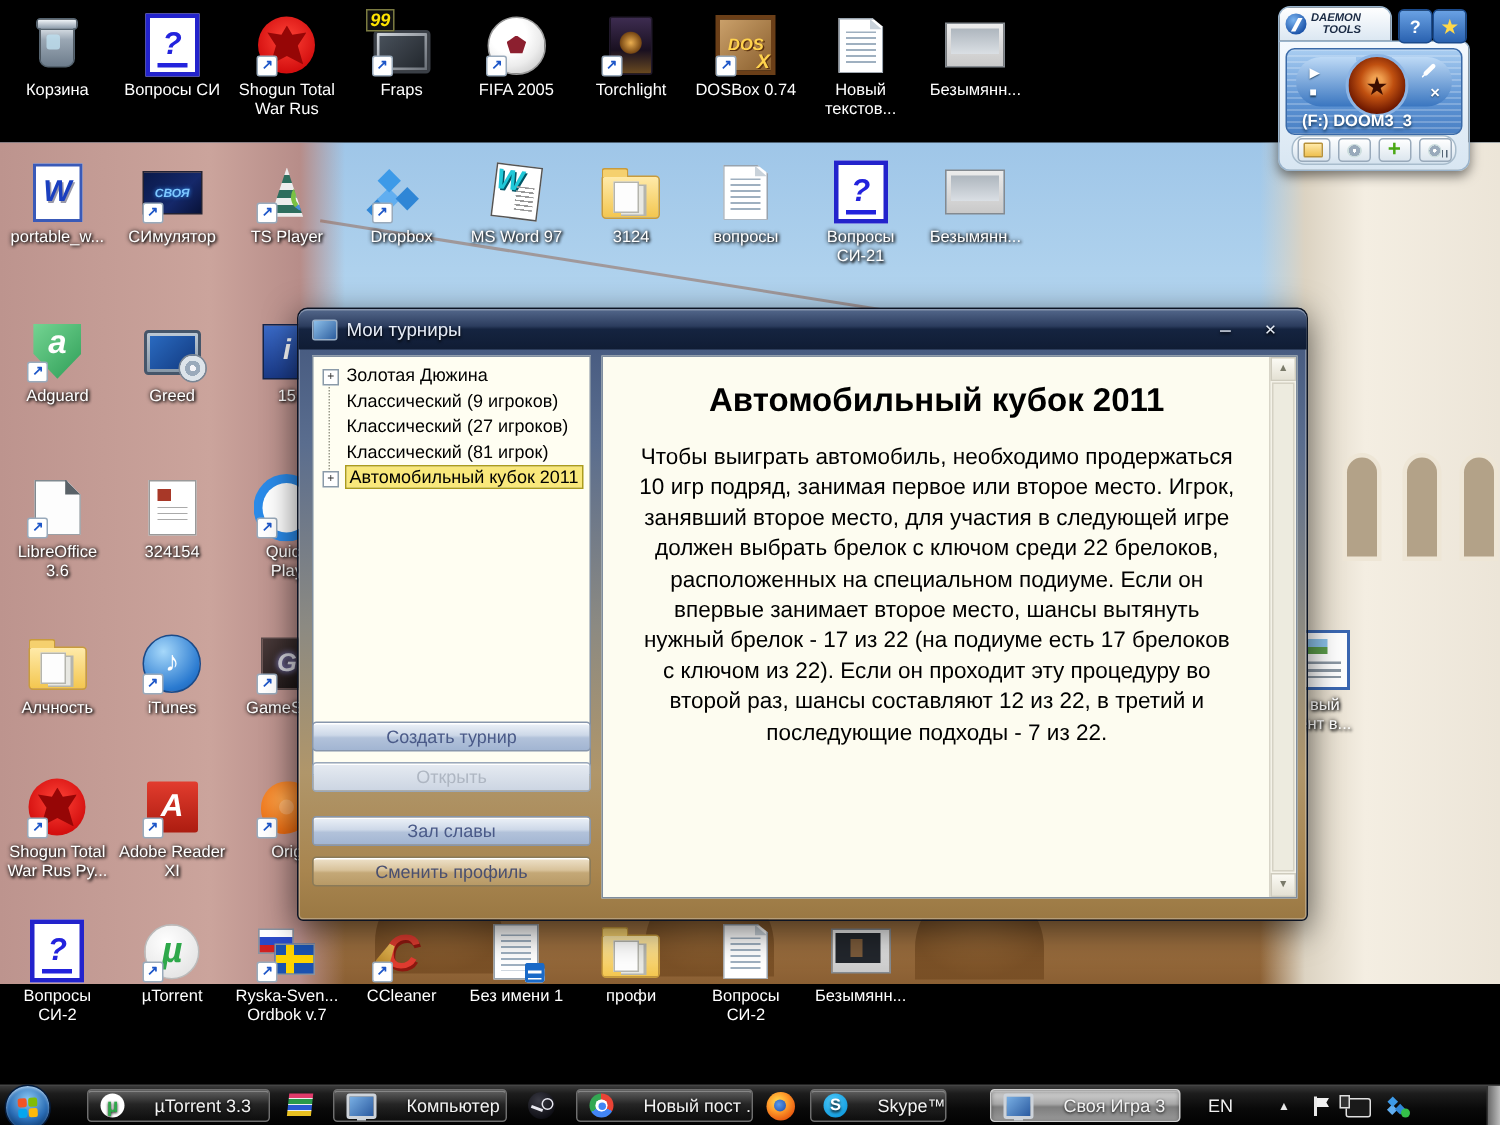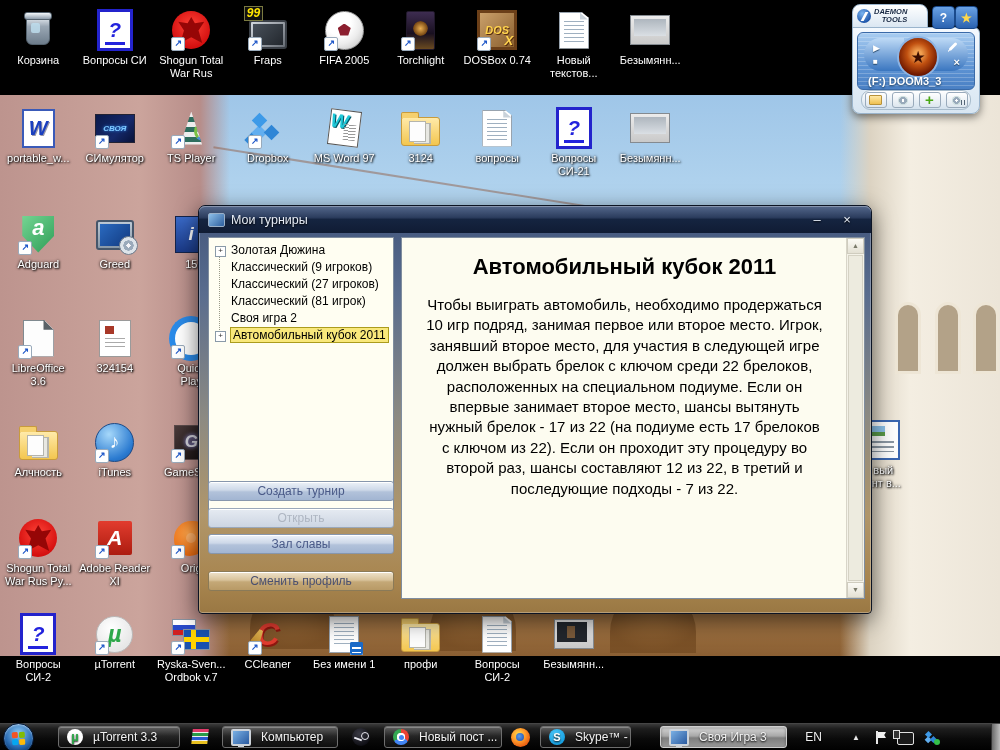--- a/index.html
+++ b/index.html
@@ -265,21 +265,21 @@
   .tree-item.selected .tlabel{background:#f9e87b;outline:1px solid #ab9c1e;padding:0 2px;}
 
   .win-btn{position:absolute;left:9px;width:186px;height:20px;border-radius:3px;border:1px solid #8796ac;
     background:linear-gradient(180deg,#edf2f8,#cdd8e8 45%,#b2c2da 55%,#a2b5d2);
     color:#4a5a88;font-size:12px;font-family:"Liberation Sans",sans-serif;
     display:flex;align-items:center;justify-content:center;box-sizing:border-box;
     box-shadow:inset 0 1px 0 #fff;}
   .win-btn.disabled{color:#aeb6c2;background:linear-gradient(180deg,#e6ebf2,#ccd5e2);border-color:#9aa8ba;}
   .win-btn.tan{background:linear-gradient(180deg,#efe3cc,#d8c29a 45%,#c4a877 55%,#b89a66);
     border-color:#8a7a58;color:#4a5070;}
-  #btn-create{top:275px;} #btn-open{top:302px;} #btn-hall{top:328px;} #btn-profile{top:365px;}
+  #btn-create{top:275px;} #btn-open{top:302px;} #btn-hall{top:338px;} #btn-profile{top:365px;}
 
   #contentpanel{position:absolute;left:202px;top:31px;width:464px;height:362px;background:#fdfcf0;
     border:1px solid #7f8d9e;box-sizing:border-box;}
   #content-inner{position:absolute;left:0;top:0;right:17px;bottom:0;overflow:hidden;}
   #content-heading{margin:16px 10px 0;text-align:center;font-size:22px;font-weight:bold;color:#000;}
   #content-body{margin:15px 24px;text-align:center;font-size:15px;line-height:1.36;color:#000;}
   #vscroll{position:absolute;right:0;top:0;bottom:0;width:17px;background:#f4f2e8;border-left:1px solid #d8d5c8;}
   .sbtn{position:absolute;left:0;right:0;height:16px;background:linear-gradient(180deg,#fbfaf4,#e4e1d4);
     border:1px solid #cfccbe;box-sizing:border-box;color:#7a7a6a;font-size:7px;text-align:center;line-height:14px;}
   #sb-up{top:0;} #sb-up::before{content:"\25B2";}
@@ -293,21 +293,21 @@
     background:radial-gradient(circle at 50% 32%,#8ac8f4,#2a6cb4 55%,#0a3468 85%,#06234a);
     border:1px solid #051a38;box-shadow:inset 0 1px 2px rgba(255,255,255,.6);
     display:flex;align-items:center;justify-content:center;}
   #orb-flag{width:13px;height:13px;display:grid;grid-template-columns:6px 6px;grid-template-rows:6px 6px;gap:1px;
     transform:rotate(-3deg);}
   #orb-flag i{border-radius:1.5px;}
   #orb-flag i:nth-child(1){background:#f35325;} #orb-flag i:nth-child(2){background:#81bc06;}
   #orb-flag i:nth-child(3){background:#05a6f0;} #orb-flag i:nth-child(4){background:#ffba08;}
   .task-btn{position:absolute;top:2px;height:22px;border:1px solid #6e6e6e;border-radius:3px;
     background:linear-gradient(180deg,rgba(130,130,130,.65),rgba(60,60,60,.5) 45%,rgba(20,20,20,.6));
-    box-shadow:inset 0 1px 0 rgba(255,255,255,.25);display:flex;align-items:center;gap:10px;
+    box-shadow:inset 0 1px 0 rgba(255,255,255,.25);display:flex;align-items:center;gap:20px;
     padding:0 8px;box-sizing:border-box;color:#f2f2f2;font-size:12px;text-shadow:0 1px 2px #000;white-space:nowrap;overflow:hidden;}
   .task-btn.active{background:linear-gradient(180deg,#d8d8d8,#a8a8a8 45%,#7e7e7e 55%,#989898);
     border-color:#cfcfcf;box-shadow:inset 0 1px 3px rgba(0,0,0,.35),inset 0 1px 0 rgba(255,255,255,.6);}
   #task-buttons .task-btn:nth-of-type(1){left:58px;width:122px;}
   #task-buttons .task-btn:nth-of-type(2){left:222px;width:116px;}
   #task-buttons .task-btn:nth-of-type(3){left:384px;width:118px;}
   #task-buttons .task-btn:nth-of-type(4){left:540px;width:91px;}
   #task-buttons .task-btn:nth-of-type(5){left:660px;width:127px;}
   .tb-ico{width:16px;height:16px;flex:none;position:relative;display:flex;align-items:center;justify-content:center;}
   .task-btn .utorrent-ico{width:16px;height:16px;border-radius:50%;background:#fff;display:flex;align-items:center;justify-content:center;}
@@ -744,24 +744,20 @@
           <li class="tree-item">
             
             <span class="tlabel">Классический (27 игроков)</span>
           </li>
 
           <li class="tree-item">
             
             <span class="tlabel">Классический (81 игрок)</span>
           </li>
 
-          <li class="tree-item">
-            
-            <span class="tlabel">Своя игра 2</span>
-          </li>
 
 
           <li class="tree-item expander selected">
             <span class="exp"></span>
             <span class="tlabel">Автомобильный кубок 2011</span>
           </li>
         </ul>
     </div>
 
     <button class="win-btn" id="btn-create">Создать турнир</button>

